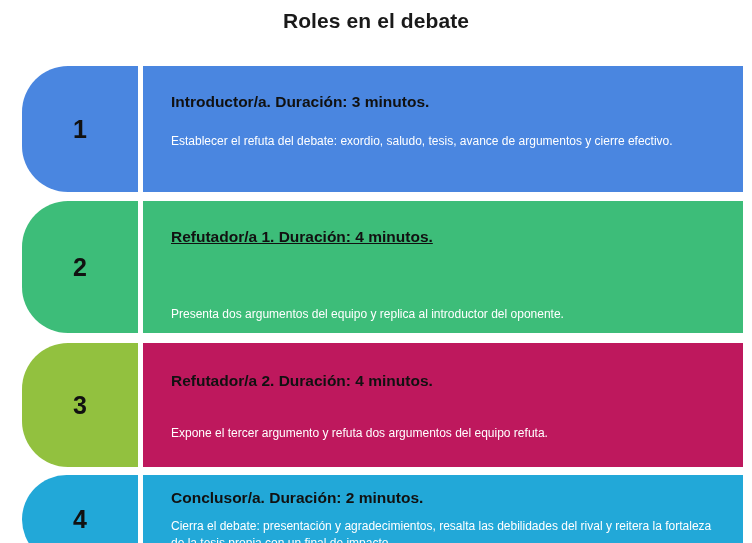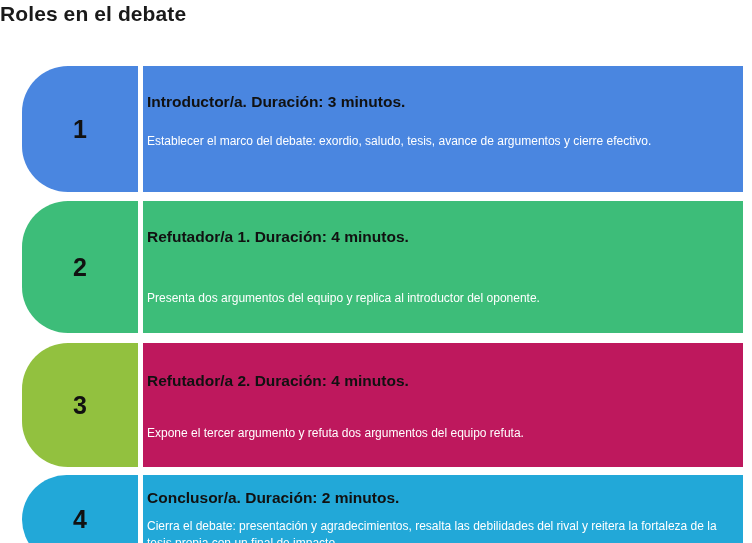--- a/index.html
+++ b/index.html
@@ -15,25 +15,26 @@
 
   .page {
     position: relative;
     width: 752px;
     height: 543px;
     background: #ffffff;
   }
 
   .title {
     width: 752px;
+    text-align: center;
     font-size: 21px;
     font-weight: bold;
     color: #1a1a1a;
     letter-spacing: 0.1px;
-    padding-top: 0;
+    padding-top: 7px;
     height: 31px;
     line-height: 27px;
   }
 
   .rows {
     position: relative;
     width: 752px;
   }
 
   .row {
@@ -61,21 +62,21 @@
     color: #111111;
     line-height: 1;
   }
 
   .panel {
     position: absolute;
     left: 143px;
     top: 0;
     width: 600px;
     height: 100%;
-    padding: 0 4px;
+    padding: 0 28px;
     display: flex;
     flex-direction: column;
     justify-content: center;
   }
 
   .panel-heading {
     font-size: 15.5px;
     font-weight: bold;
     color: #111111;
     line-height: 1.25;
@@ -87,21 +88,21 @@
     line-height: 1.35;
   }
 
   
   .row-1 { top: 35px;  height: 126px; }
   .row-2 { top: 170px; height: 132px; }
   .row-3 { top: 312px; height: 124px; }
   .row-4 { top: 444px; height: 89px; }
 
   .row-1 .panel-heading { margin-bottom: 22px; }
-  .row-2 .panel-heading { margin-bottom: 44px; }
+  .row-2 .panel-heading { margin-bottom: 60px; text-decoration: underline; }
   .row-3 .panel-heading { margin-bottom: 35px; }
   .row-4 .panel-heading { margin-bottom: 11px; }
 
   .row-1 .panel { padding-top: 26px; justify-content: flex-start; }
   .row-2 .panel { padding-top: 26px; justify-content: flex-start; }
   .row-3 .panel { padding-top: 28px; justify-content: flex-start; }
   .row-4 .panel { padding-top: 13px; justify-content: flex-start; }
 </style>
 </head>
 <body>
@@ -111,21 +112,21 @@
   <div class="title" style="color: rgb(26, 26, 26);">Roles en el debate</div>
 
   <div class="rows">
 
     <div class="row row-1">
       <div class="badge" style="background: rgb(74, 134, 224);">
         <span class="badge-number">1</span>
       </div>
       <div class="panel" style="background: rgb(74, 134, 224);">
         <div class="panel-heading">Introductor/a. Duración: 3 minutos.</div>
-        <div class="panel-body">Establecer el marco del debate: exordio, saludo, tesis, avance de argumentos y cierre efectivo.</div>
+        <div class="panel-body">Establecer el refuta del debate: exordio, saludo, tesis, avance de argumentos y cierre efectivo.</div>
       </div>
     </div>
 
     <div class="row row-2">
       <div class="badge" style="background: rgb(61, 189, 121);">
         <span class="badge-number">2</span>
       </div>
       <div class="panel" style="background: rgb(61, 189, 121);">
         <div class="panel-heading">Refutador/a 1. Duración: 4 minutos.</div>
         <div class="panel-body">Presenta dos argumentos del equipo y replica al introductor del oponente.</div>

